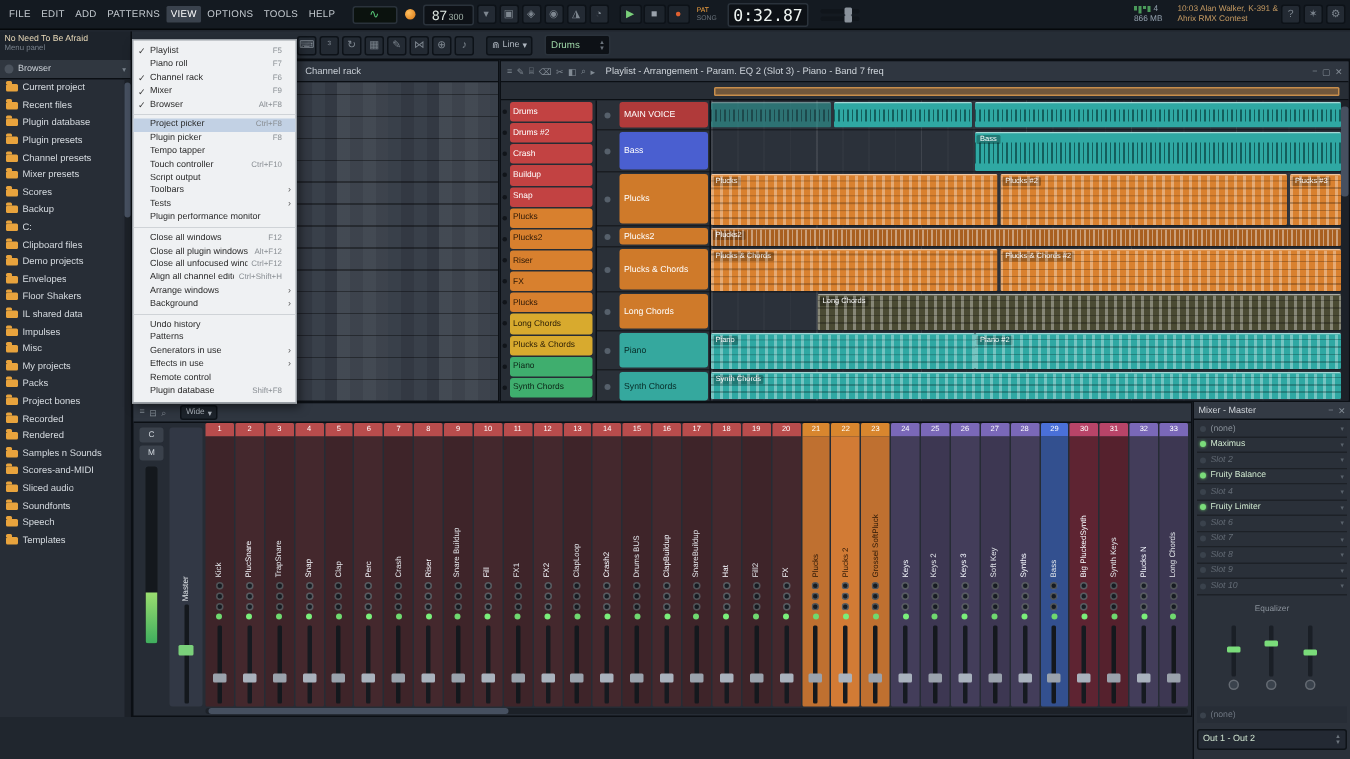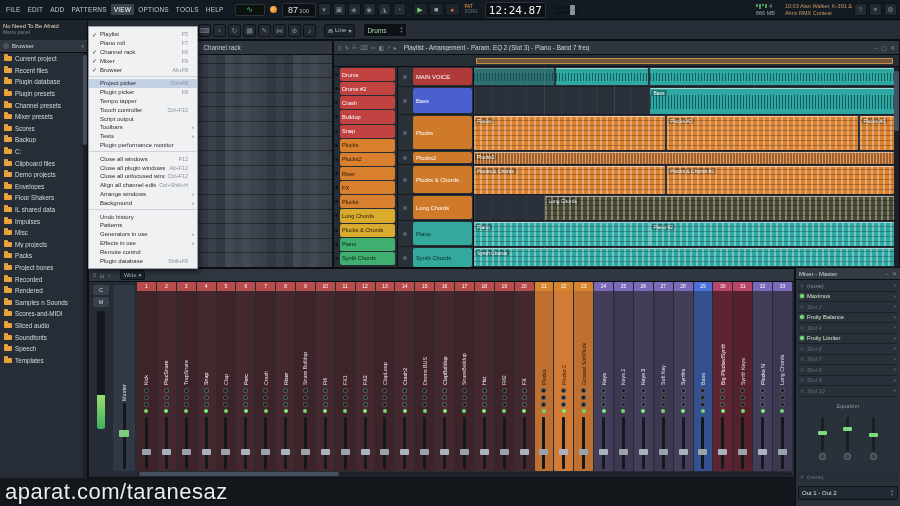--- a/index.html
+++ b/index.html
@@ -257,21 +257,21 @@
 
     <div class="transport">
       <span class="tbtn play">▶</span>
       <span class="tbtn stop">■</span>
       <span class="tbtn rec">●</span>
     </div>
     <div class="patsong">
       <span class="lit">PAT</span>
       <span>SONG</span>
     </div>
-    <div class="lcd time">12:24.87</div>
+    <div class="lcd time">0:32.87</div>
     <div class="hsliders">
       <div class="hslider">
           <i></i>
         </div>
       <div class="hslider">
           <i></i>
         </div>
     </div>
     <div class="spacer"></div>
     <div class="cpu">
@@ -1463,23 +1463,20 @@
     <div class="fxnone">
       <i class="led" style="width:4px;height:4px;border-radius:50%;background:#3a424c"></i>
       <span>(none)</span>
     </div>
     <div class="fxout">
       <span class="nm">Out 1 - Out 2</span>
       <span class="ud">▲<br>▼</span>
     </div>
   </div>
 
-  <div class="wmbar">
-    <span>aparat.com/taranesaz</span>
-  </div>
 
   <div class="viewmenu">
 
       <div class="mrow">
         <span class="chk">✓</span>
         <span class="lbl">Playlist</span>
         <span class="sc">F5</span>
         <span class="ar"></span>
       </div>
 

